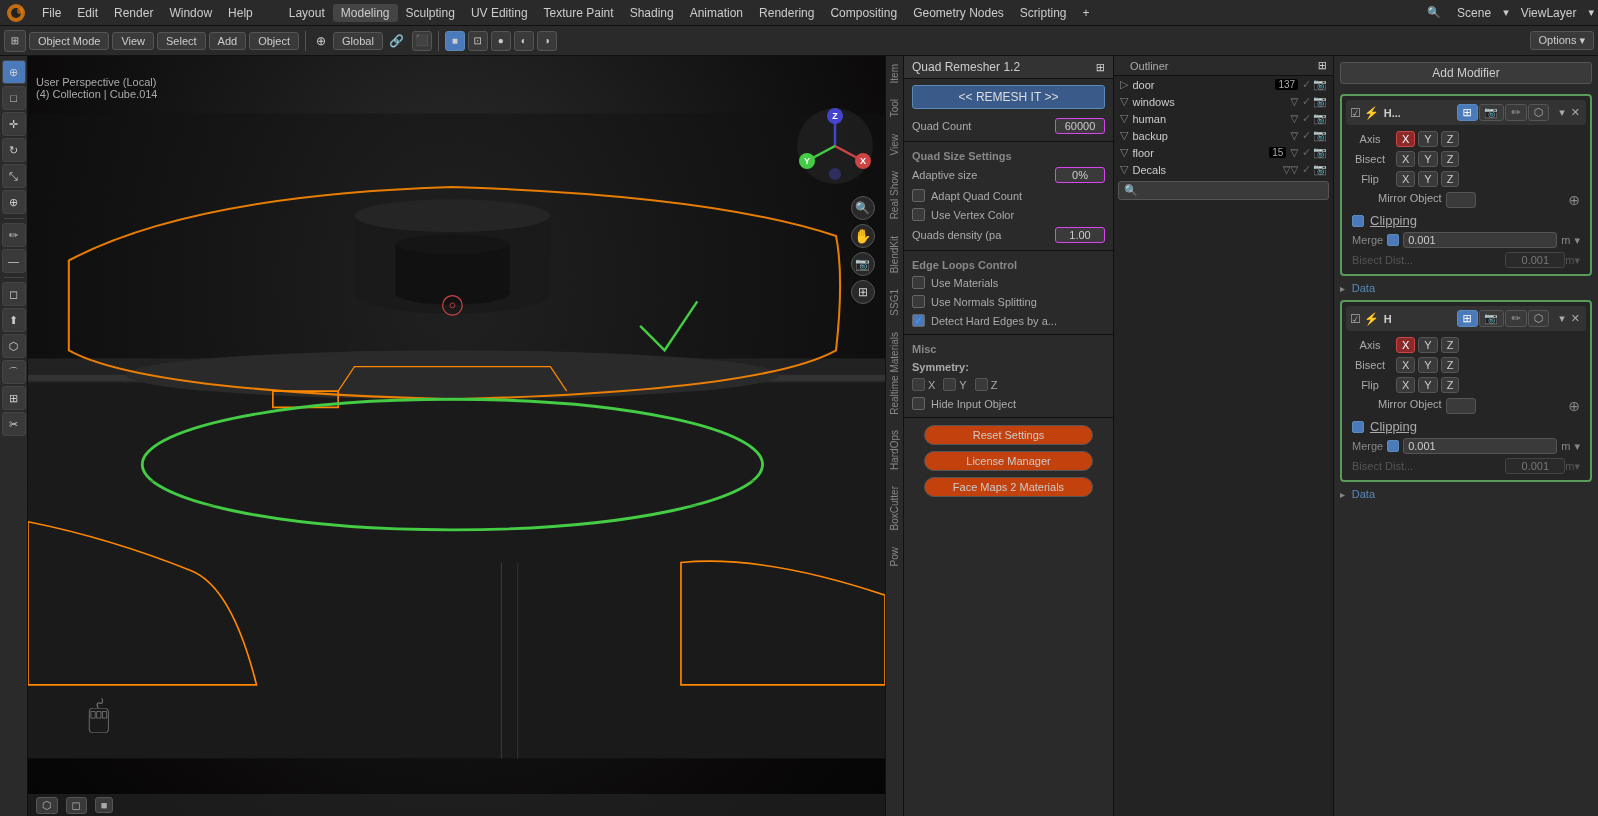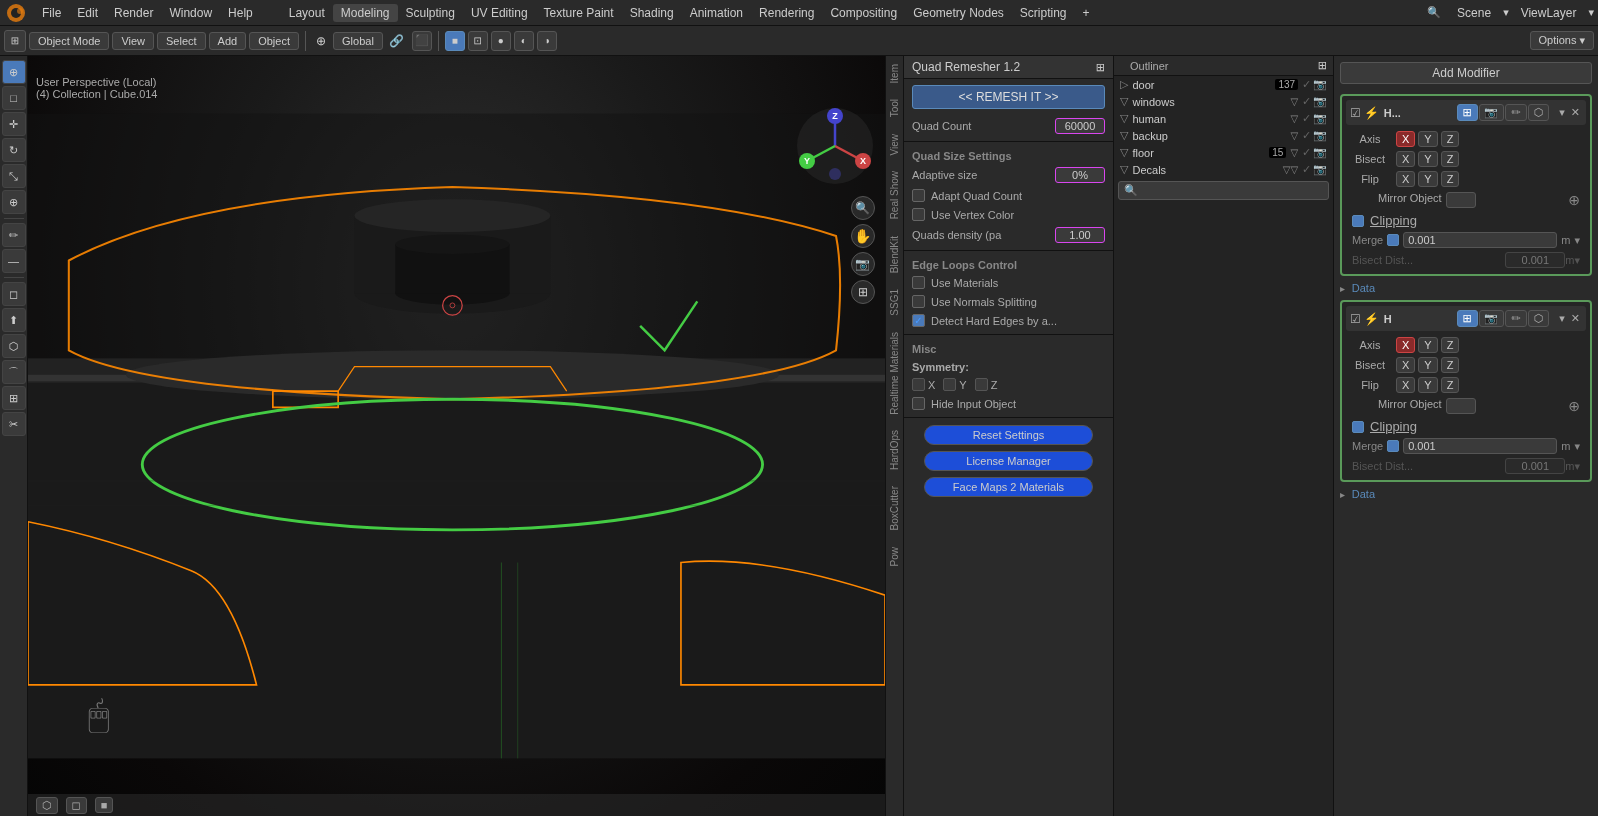--- a/index.html
+++ b/index.html
@@ -243,21 +243,21 @@
       background: #3a3a3a;
       border: 1px solid #666;
       border-radius: 2px;
       display: flex; align-items: center; justify-content: center;
       font-size: 10px;
       color: #4a9aff;
       flex-shrink: 0;
     }
     .cb.checked { background: #4a7aba; }
     .panel-btn {
-      background: #1d4ed8;
+      background: #c2410c;
       border: 1px solid #555;
       color: #ccc;
       padding: 3px 6px;
       border-radius: 10px;
       font-size: 11px;
       cursor: pointer;
       text-align: center;
       margin: 3px 20px;
     }
     .panel-divider { height: 1px; background: #111; margin: 4px 0; }

